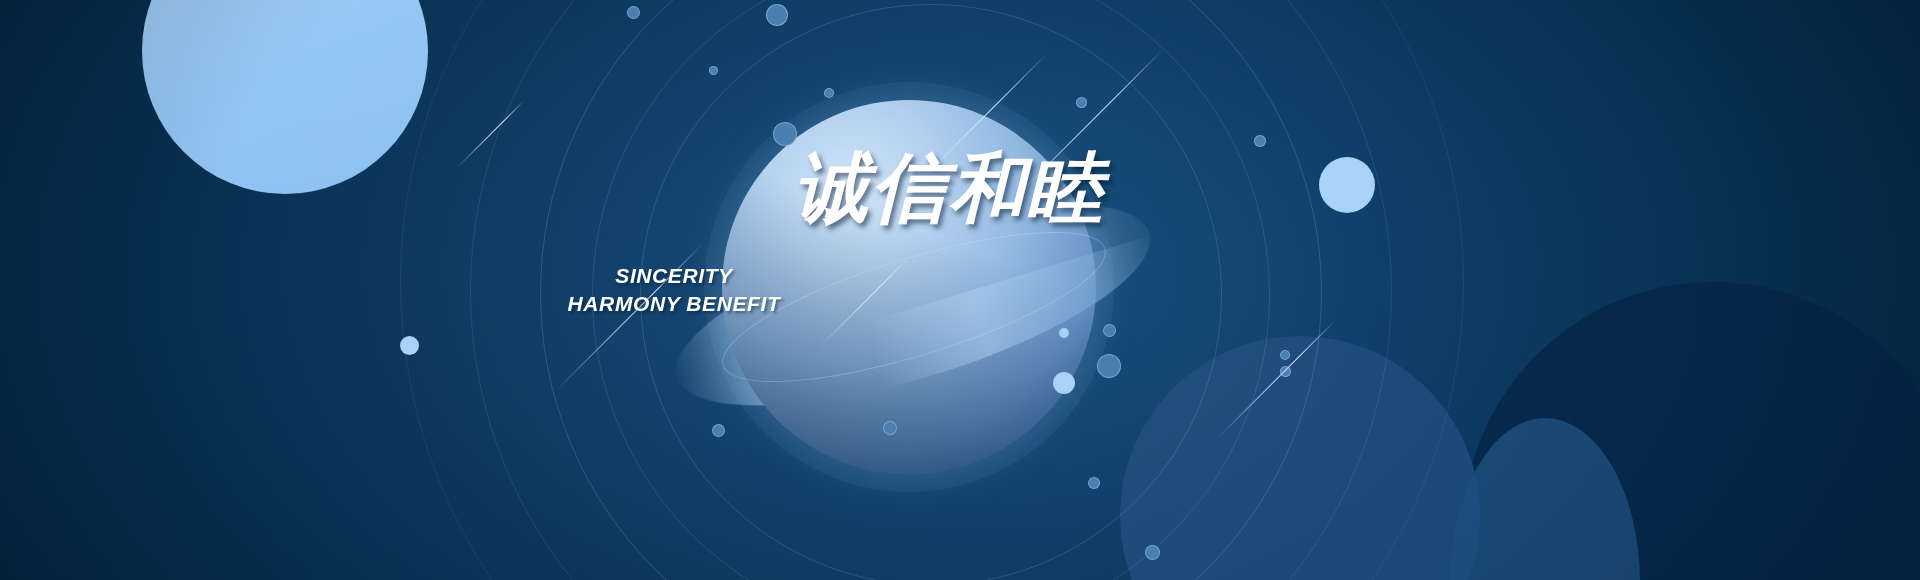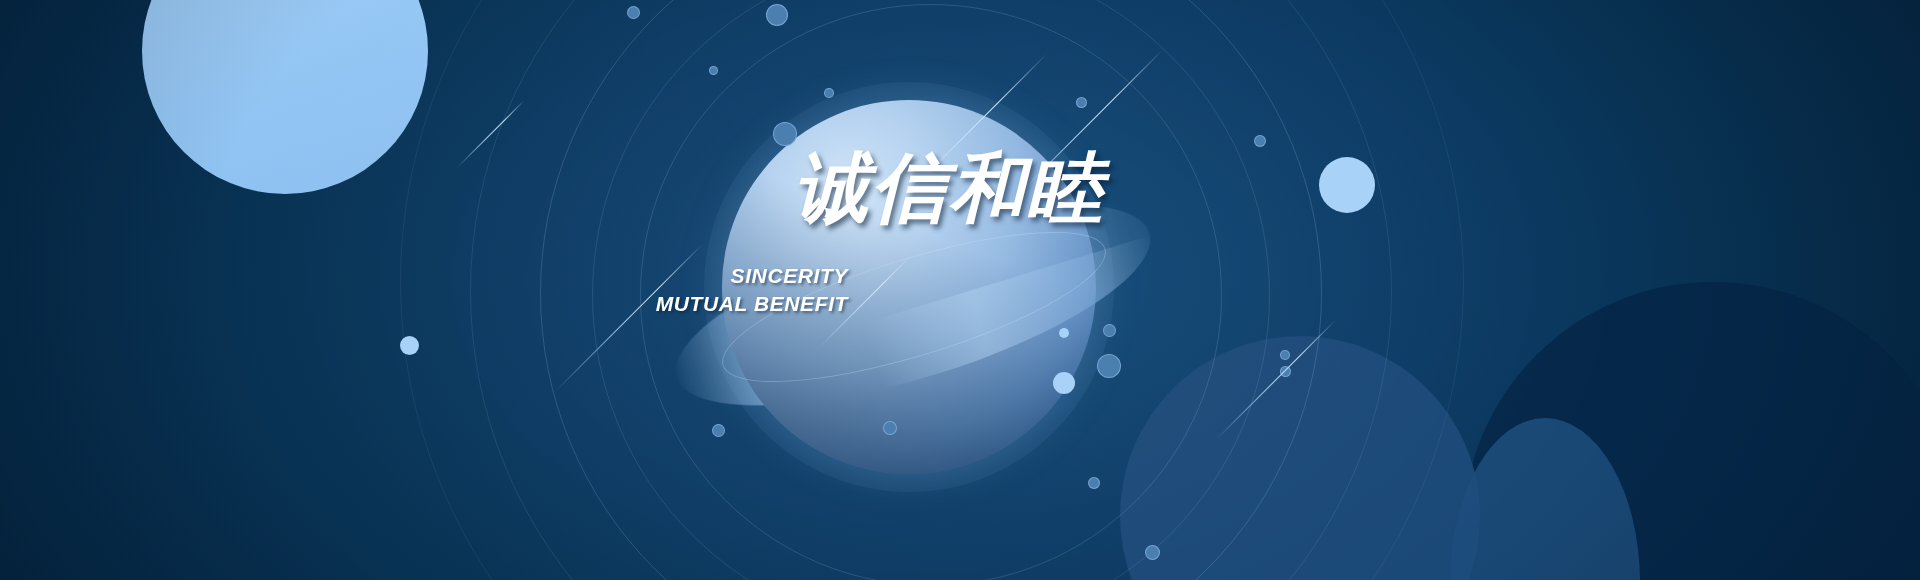--- a/index.html
+++ b/index.html
@@ -176,21 +176,21 @@
     text-shadow: 3px 4px 5px rgba(3,26,50,0.55);
     font-family: "DejaVu Sans", "Liberation Sans", sans-serif;
   }
   .cn-line-1 { left: 793px; top: 150px; font-size: 76px; line-height: 1; }
   .cn-line-2 { left: 855px; top: 272px; font-size: 78px; line-height: 1; }
 
   .en-block {
     position: absolute;
     left: 500px; top: 262px;
     width: 348px;
-    text-align: right;
+    text-align: center;
   }
   .en-line {
     color: #ffffff;
     font-weight: bold;
     font-style: italic;
     font-size: 21px;
     line-height: 28px;
     letter-spacing: 0.6px;
     text-shadow: 2px 2px 3px rgba(3,26,50,0.5);
     font-family: "Liberation Sans", sans-serif;
@@ -257,17 +257,17 @@
       <div class="glow-dot" style="left: 400px; top: 336px; width: 19px; height: 19px;"></div>
       <div class="glow-dot" style="left: 1053px; top: 372px; width: 22px; height: 22px;"></div>
       <div class="glow-dot" style="left: 1059px; top: 328px; width: 10px; height: 10px;"></div>
     </div>
 
   <div class="text-block">
     <div class="cn-line cn-line-1">诚信和睦</div>
 
     <div class="en-block">
       <div class="en-line">SINCERITY</div>
-      <div class="en-line">MUTUAL BENEFIT</div>
+      <div class="en-line">HARMONY BENEFIT</div>
     </div>
   </div>
 
 </div>
 
 </body></html>

